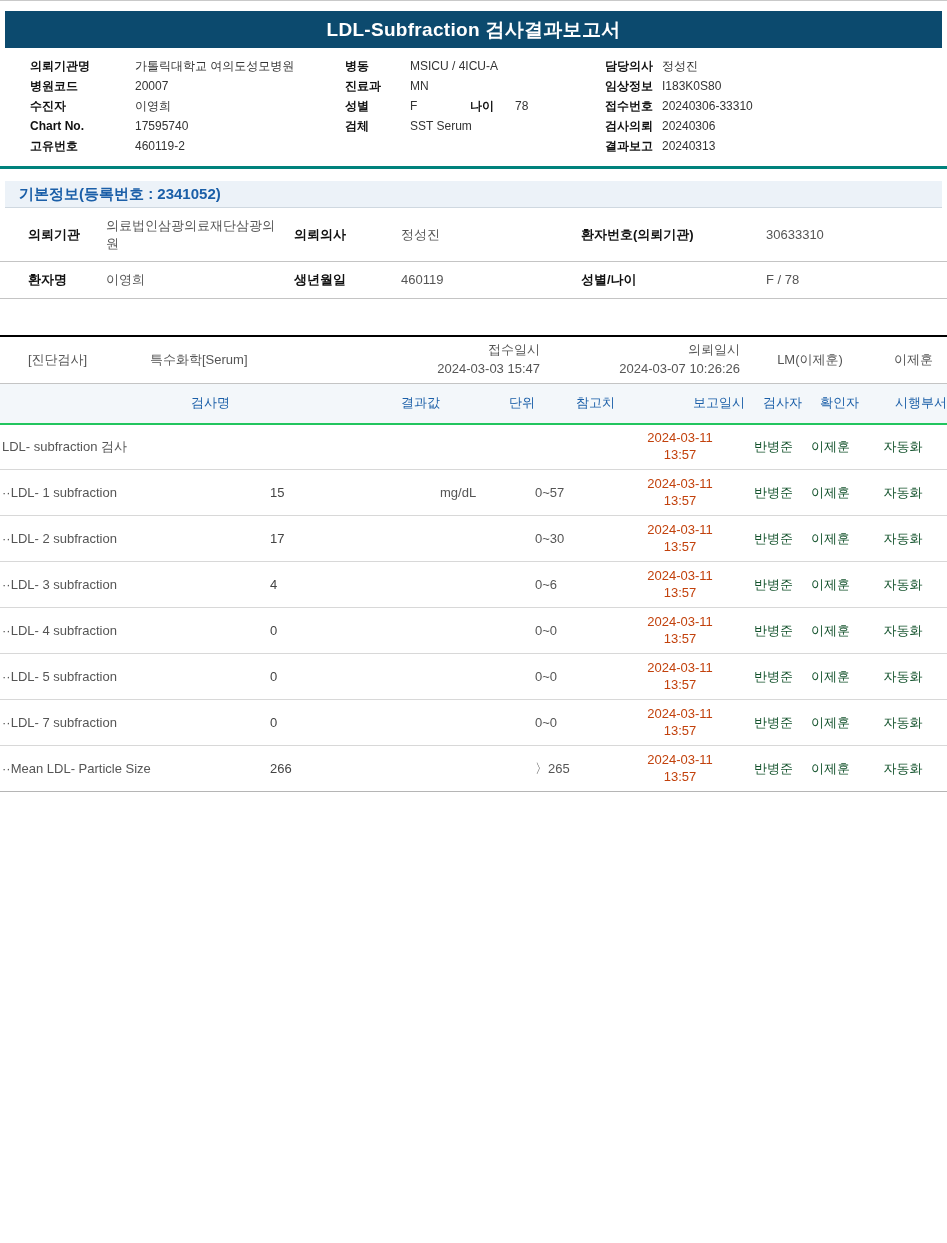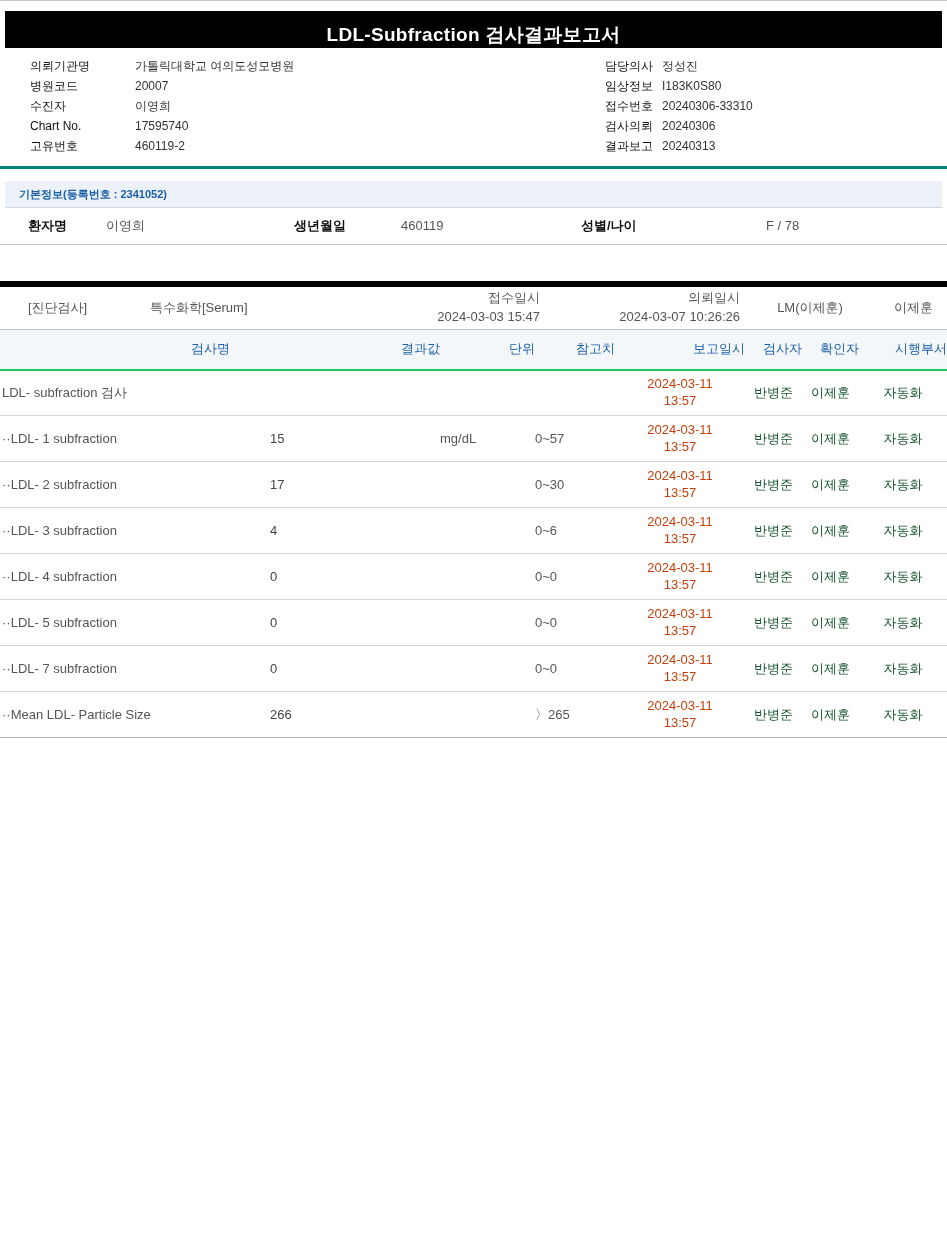--- a/index.html
+++ b/index.html
@@ -5,50 +5,50 @@
   * { box-sizing: border-box; margin: 0; padding: 0; }
   html, body { background: #ffffff; }
   body {
     width: 947px; height: 1243px;
     font-family: "Liberation Sans", "DejaVu Sans", sans-serif;
     color: #333;
   }
   .page { position: relative; width: 947px; min-height: 1243px; background: #fff; border-top: 1px solid #c9c9c9; overflow: hidden; }
 
   
-  .title-bar { margin: 10px 5px 0 5px; height: 37px; background: #000000; display: flex; align-items: flex-end; justify-content: center; }
+  .title-bar { margin: 10px 5px 0 5px; height: 37px; background: #0c4a6e; display: flex; align-items: center; justify-content: center; }
   .title-bar span { color: #fff; font-weight: bold; font-size: 19px; letter-spacing: .3px; }
 
   
   .header-info { position: relative; height: 104px; margin-top: 8px; font-size: 12px; }
   .hi-col { position: absolute; top: 0; }
   .hi-row { display: flex; align-items: center; height: 20px; white-space: nowrap; }
-  .hi-label { font-weight: normal; color: #111; }
+  .hi-label { font-weight: bold; color: #111; }
   .hi-label2 { font-weight: bold; color: #111; width: 45px; }
   .hi-value { color: #333; }
   #hi-left  { left: 30px; }  #hi-left  .hi-label { width: 105px; }
   #hi-mid   { left: 345px; } #hi-mid   .hi-label { width: 65px; } #hi-mid .hi-value { min-width: 60px; }
   #hi-right { left: 605px; } #hi-right .hi-label { width: 57px; }
 
   .teal-rule { height: 3px; background: #00827c; margin-top: 6px; }
 
   
   .section-band { margin: 12px 5px 0 5px; height: 27px; background: #ecf2f8; border-bottom: 1px solid #cfd8e0; display: flex; align-items: center; padding-left: 14px; }
-  .section-band span { color: #1b5fa8; font-weight: bold; font-size: 11px; }
+  .section-band span { color: #1b5fa8; font-weight: bold; font-size: 15px; }
 
   .basic-table { width: 100%; border-collapse: collapse; font-size: 13px; table-layout: fixed; }
   .basic-table td { border-bottom: 1px solid #c4c4c4; padding: 9px 4px; vertical-align: middle; line-height: 1.35; }
   .basic-table td:first-child { padding-left: 28px; }
   .b-label { font-weight: bold; color: #111; }
   .b-value { color: #555; }
 
   .spacer { height: 36px; }
 
   
-  .exam-row { display: flex; align-items: center; border-top: 6px solid #000000; border-bottom: 1px solid #c4c4c4; height: 49px; font-size: 13px; color: #555; }
+  .exam-row { display: flex; align-items: center; border-top: 2px solid #000000; border-bottom: 1px solid #c4c4c4; height: 49px; font-size: 13px; color: #555; }
   .ex-cat { width: 150px; padding-left: 28px; }
   .ex-group { width: 170px; }
   .ex-block { width: 220px; text-align: right; line-height: 1.4; }
   .ex-block.req { width: 200px; }
   .ex-lab { width: 140px; text-align: center; }
   .ex-conf { flex: 1; text-align: center; }
 
   
   .results-table { width: 100%; border-collapse: collapse; font-size: 13px; table-layout: fixed; }
   .results-table th { color: #1b5fa8; font-weight: normal; height: 40px; background: #f3f7fa; border-bottom: 2px solid #22c55e; text-align: right; font-size: 13px; }
@@ -85,20 +85,40 @@
         </div>
         <div class="hi-row">
           <span class="hi-label">Chart No.</span>
           <span class="hi-value">17595740</span>
         </div>
         <div class="hi-row">
           <span class="hi-label">고유번호</span>
           <span class="hi-value">460119-2</span>
         </div>
       </div>
+    <div class="hi-col" id="hi-mid">
+        <div class="hi-row">
+          <span class="hi-label">병동</span>
+          <span class="hi-value">MSICU / 4ICU-A</span>
+        </div>
+        <div class="hi-row">
+          <span class="hi-label">진료과</span>
+          <span class="hi-value">MN</span>
+        </div>
+        <div class="hi-row">
+          <span class="hi-label">성별</span>
+          <span class="hi-value">F</span>
+          <span class="hi-label2">나이</span>
+          <span class="hi-value">78</span>
+        </div>
+        <div class="hi-row">
+          <span class="hi-label">검체</span>
+          <span class="hi-value">SST Serum</span>
+        </div>
+      </div>
     <div class="hi-col" id="hi-right">
         <div class="hi-row">
           <span class="hi-label">담당의사</span>
           <span class="hi-value">정성진</span>
         </div>
         <div class="hi-row">
           <span class="hi-label">임상정보</span>
           <span class="hi-value">I183K0S80</span>
         </div>
         <div class="hi-row">
@@ -125,20 +145,28 @@
   <table class="basic-table">
     <colgroup>
       <col style="width:102px">
         <col style="width:188px">
       <col style="width:107px">
         <col style="width:180px">
       <col style="width:185px">
         <col>
     </colgroup>
     <tbody id="basic-tbody">
+        <tr>
+          <td class="b-label">의뢰기관</td>
+          <td class="b-value">의료법인삼광의료재단삼광의원</td>
+          <td class="b-label">의뢰의사</td>
+          <td class="b-value">정성진</td>
+          <td class="b-label">환자번호(의뢰기관)</td>
+          <td class="b-value">30633310</td>
+        </tr>
         <tr>
           <td class="b-label">환자명</td>
           <td class="b-value">이영희</td>
           <td class="b-label">생년월일</td>
           <td class="b-value">460119</td>
           <td class="b-label">성별/나이</td>
           <td class="b-value">F / 78</td>
         </tr>
       </tbody>
   </table>

